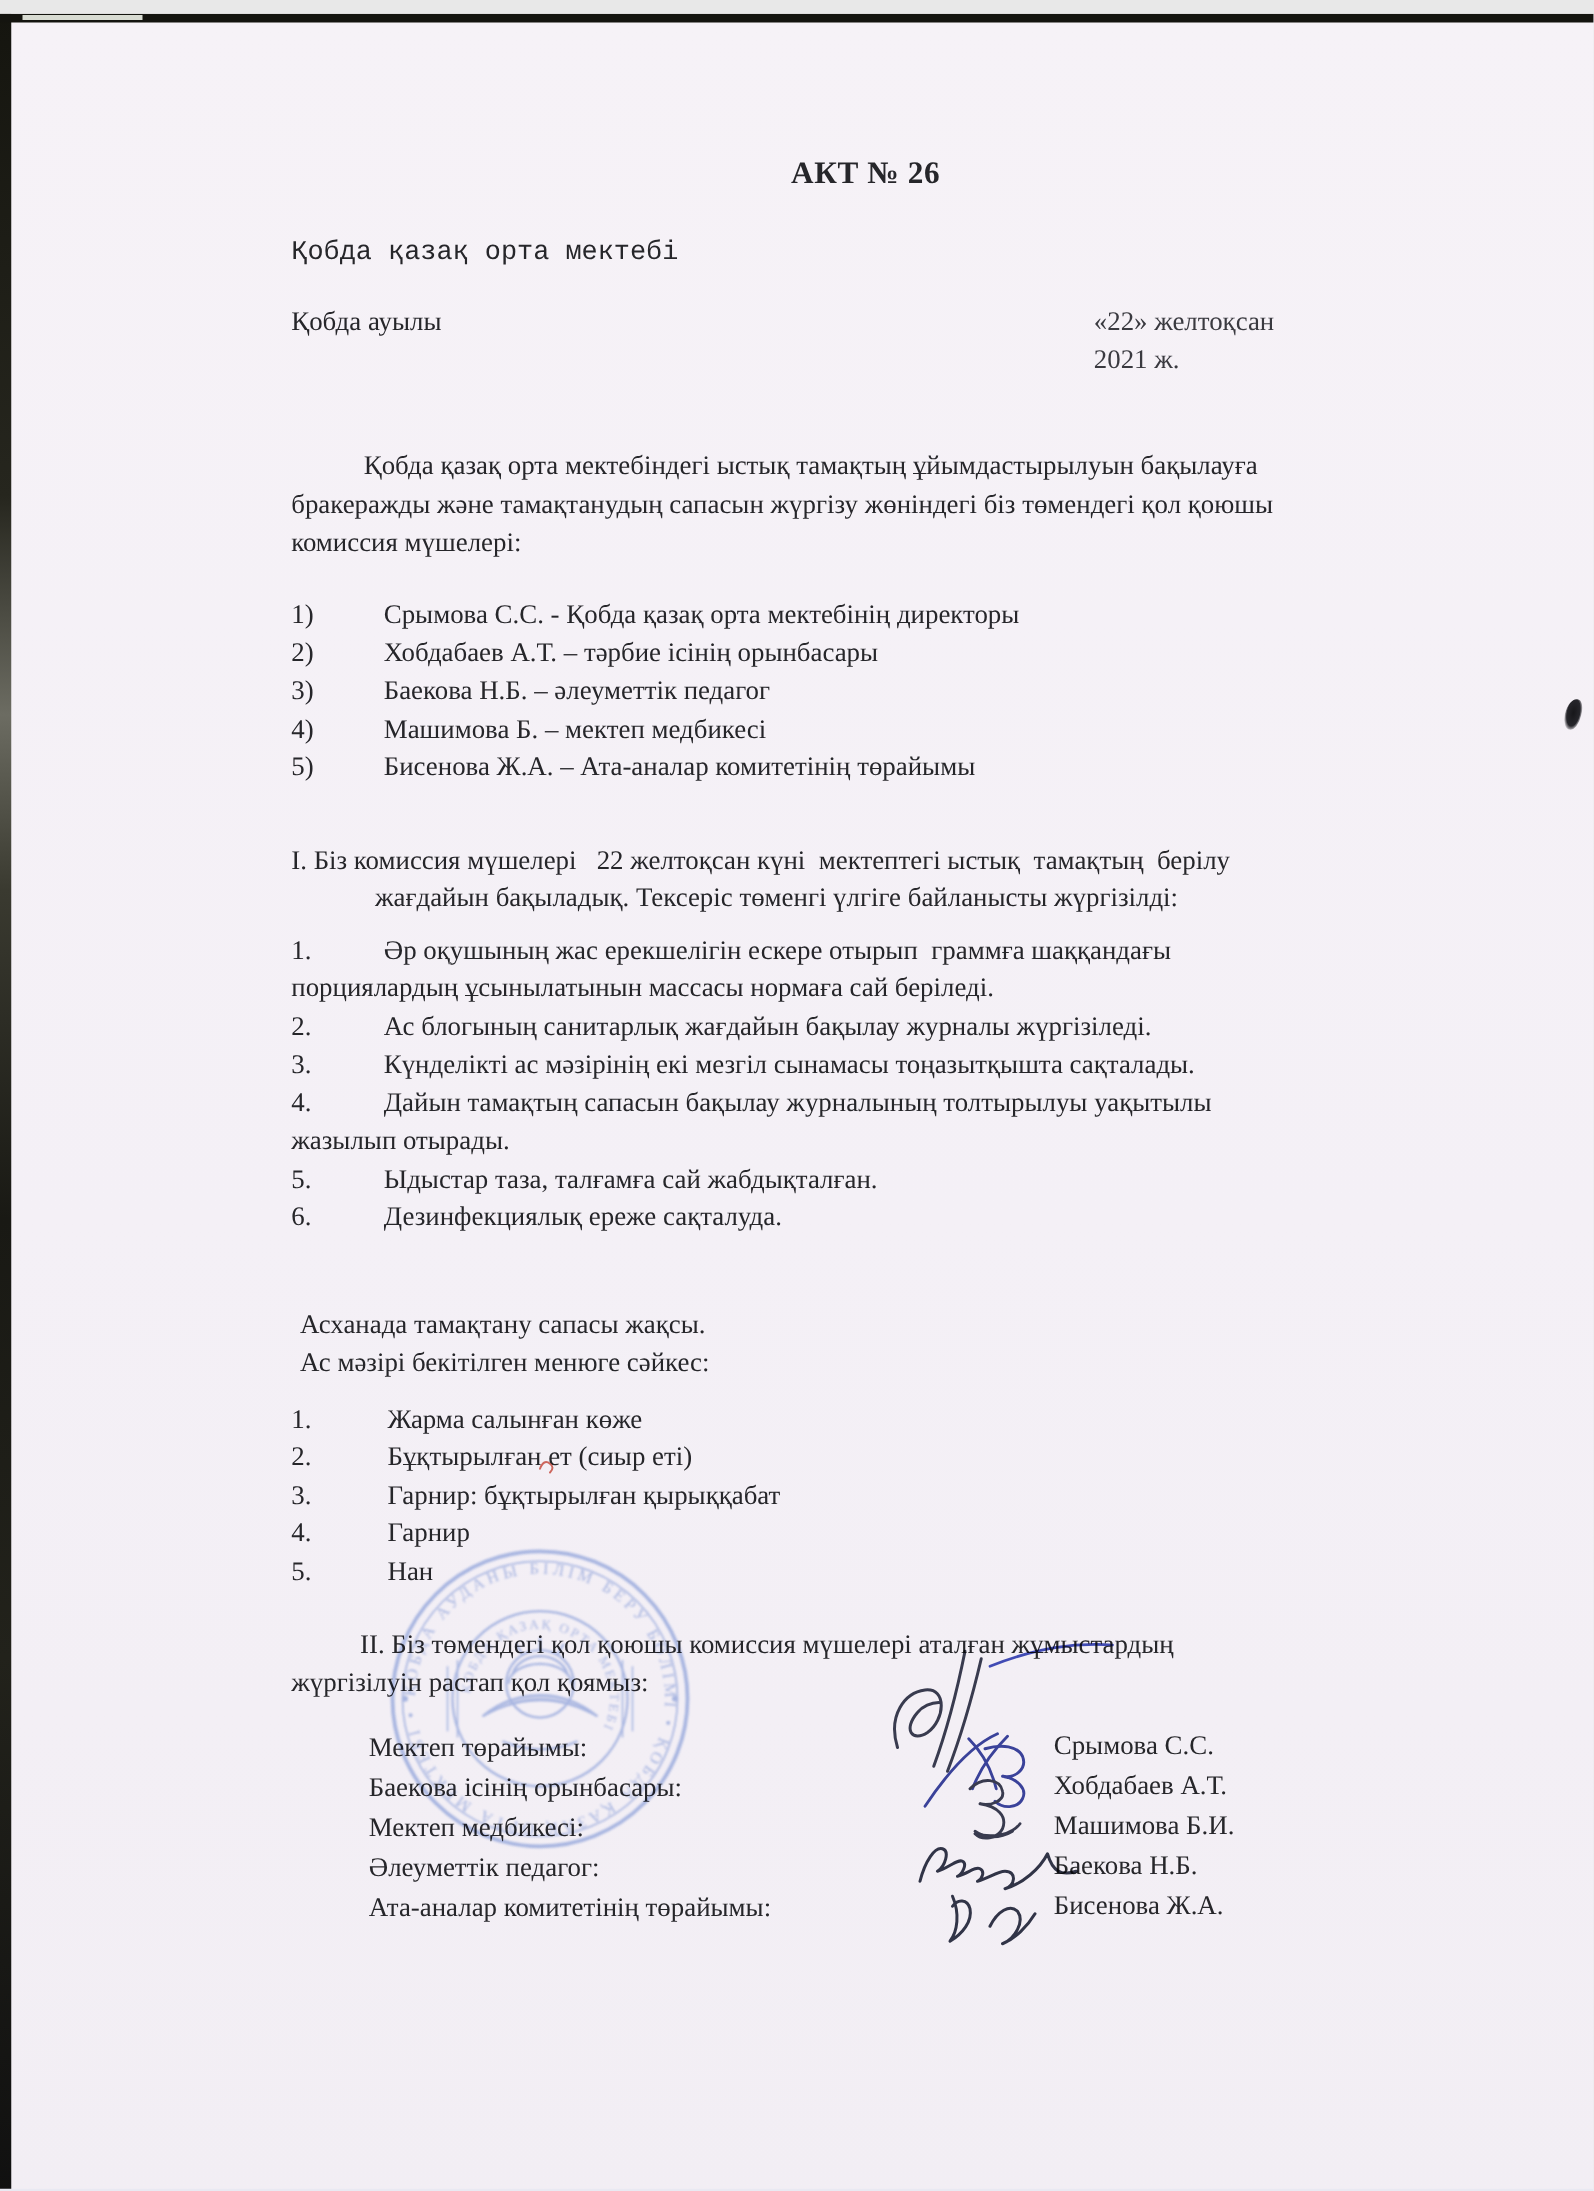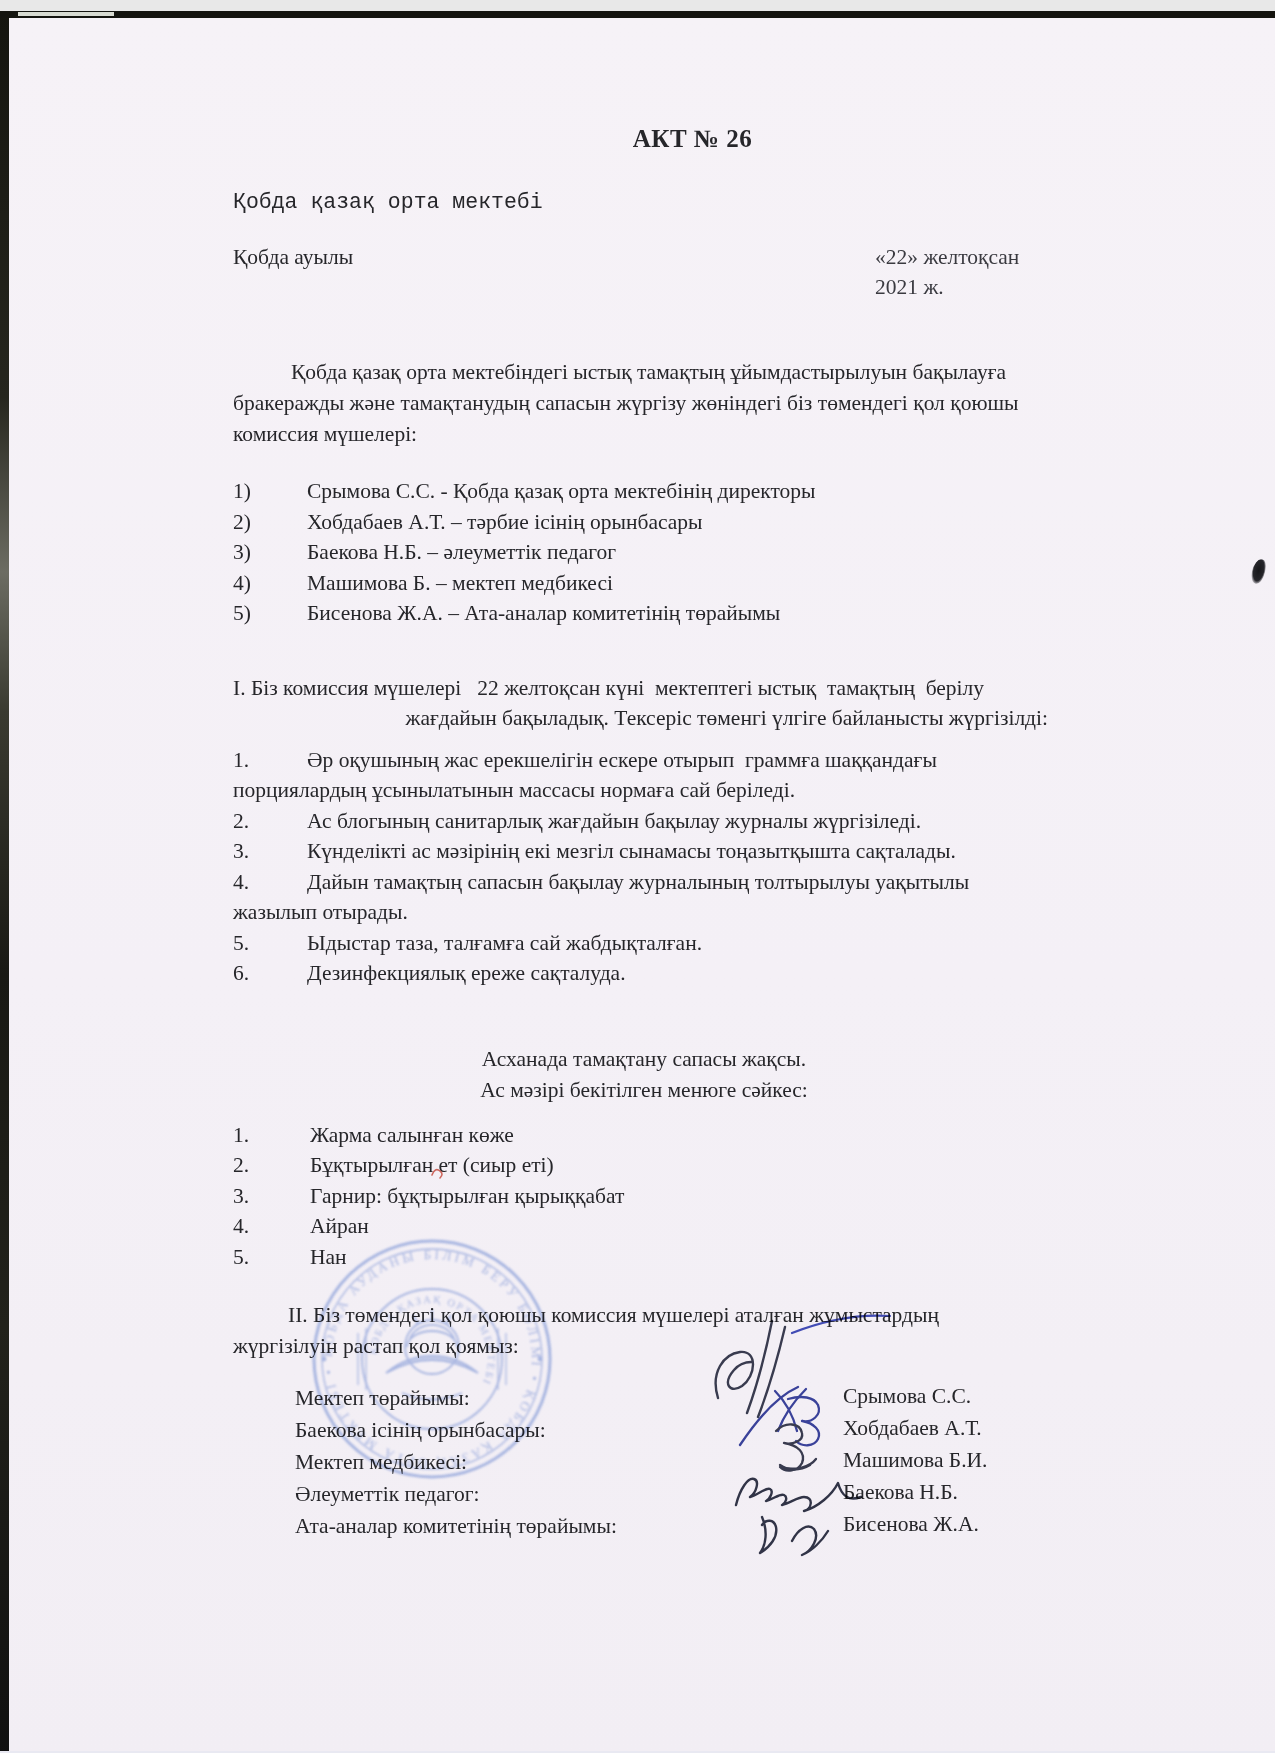--- a/index.html
+++ b/index.html
@@ -26,25 +26,25 @@
   .title{margin-top:112px;line-height:32px;font-size:25px;font-weight:bold;text-align:center;transform:translateX(52px);letter-spacing:.5px;}
   .school{margin-top:32px;line-height:30px;font-family:Liberation Mono, monospace;}
   .village-row{margin-top:25px;line-height:30px;position:relative;}
   .date{position:absolute;left:642px;top:0;color:#3a3a40;}
   .intro{margin-top:85px;line-height:31px;text-indent:58px;}
   .members{margin-top:26px;}
   .members .row{line-height:30.5px;}
   .num{display:inline-block;width:74px;}
   .section1{margin-top:44px;}
   .section1 div{line-height:30px;white-space:pre-wrap;}
-  .section1 .l2{margin-left:67px;text-align:right;}
+  .section1 .l2{margin-left:67px;}
   .findings{margin-top:12px;}
   .findings .row{line-height:30.5px;}
   .canteen{margin-top:55px;}
-  .canteen div{line-height:31px;margin-left:7px;text-align:center;}
+  .canteen div{line-height:31px;margin-left:7px;}
   .menu{margin-top:14px;}
   .menu .row{line-height:30.5px;}
   .menu .num{width:77px;}
   .section2{margin-top:28px;line-height:31px;text-indent:55px;width:790px;}
   .sigblock{margin-top:20px;}
   .sigrow{position:relative;line-height:32px;}
   .siglabel{margin-left:62px;}
   .signame{position:absolute;left:610px;top:-2px;}
   
   .stamp{position:absolute;left:306px;top:1222px;width:252px;height:252px;
@@ -104,21 +104,21 @@
 
     <div class="canteen">
       <div>Асханада тамақтану сапасы жақсы.</div>
       <div>Ас мәзірі бекітілген менюге сәйкес:</div>
     </div>
 
     <div class="menu">
       <div class="row"><span class="num">1.</span><span>Жарма салынған көже</span></div>
       <div class="row"><span class="num">2.</span><span>Бұқтырылған ет (сиыр еті)</span></div>
       <div class="row"><span class="num">3.</span><span>Гарнир: бұқтырылған қырыққабат</span></div>
-      <div class="row"><span class="num">4.</span><span>Айран</span></div>
+      <div class="row"><span class="num">4.</span><span>Гарнир</span></div>
       <div class="row"><span class="num">5.</span><span>Нан</span></div>
     </div>
 
     <div class="section2">ІІ. Біз төмендегі қол қоюшы комиссия мүшелері аталған жұмыстардың жүргізілуін растап қол қоямыз:</div>
 
     <div class="sigblock">
       <div class="sigrow">
         <span class="siglabel">Мектеп төрайымы:</span>
         <span class="signame">Срымова С.С.</span>
       </div>

